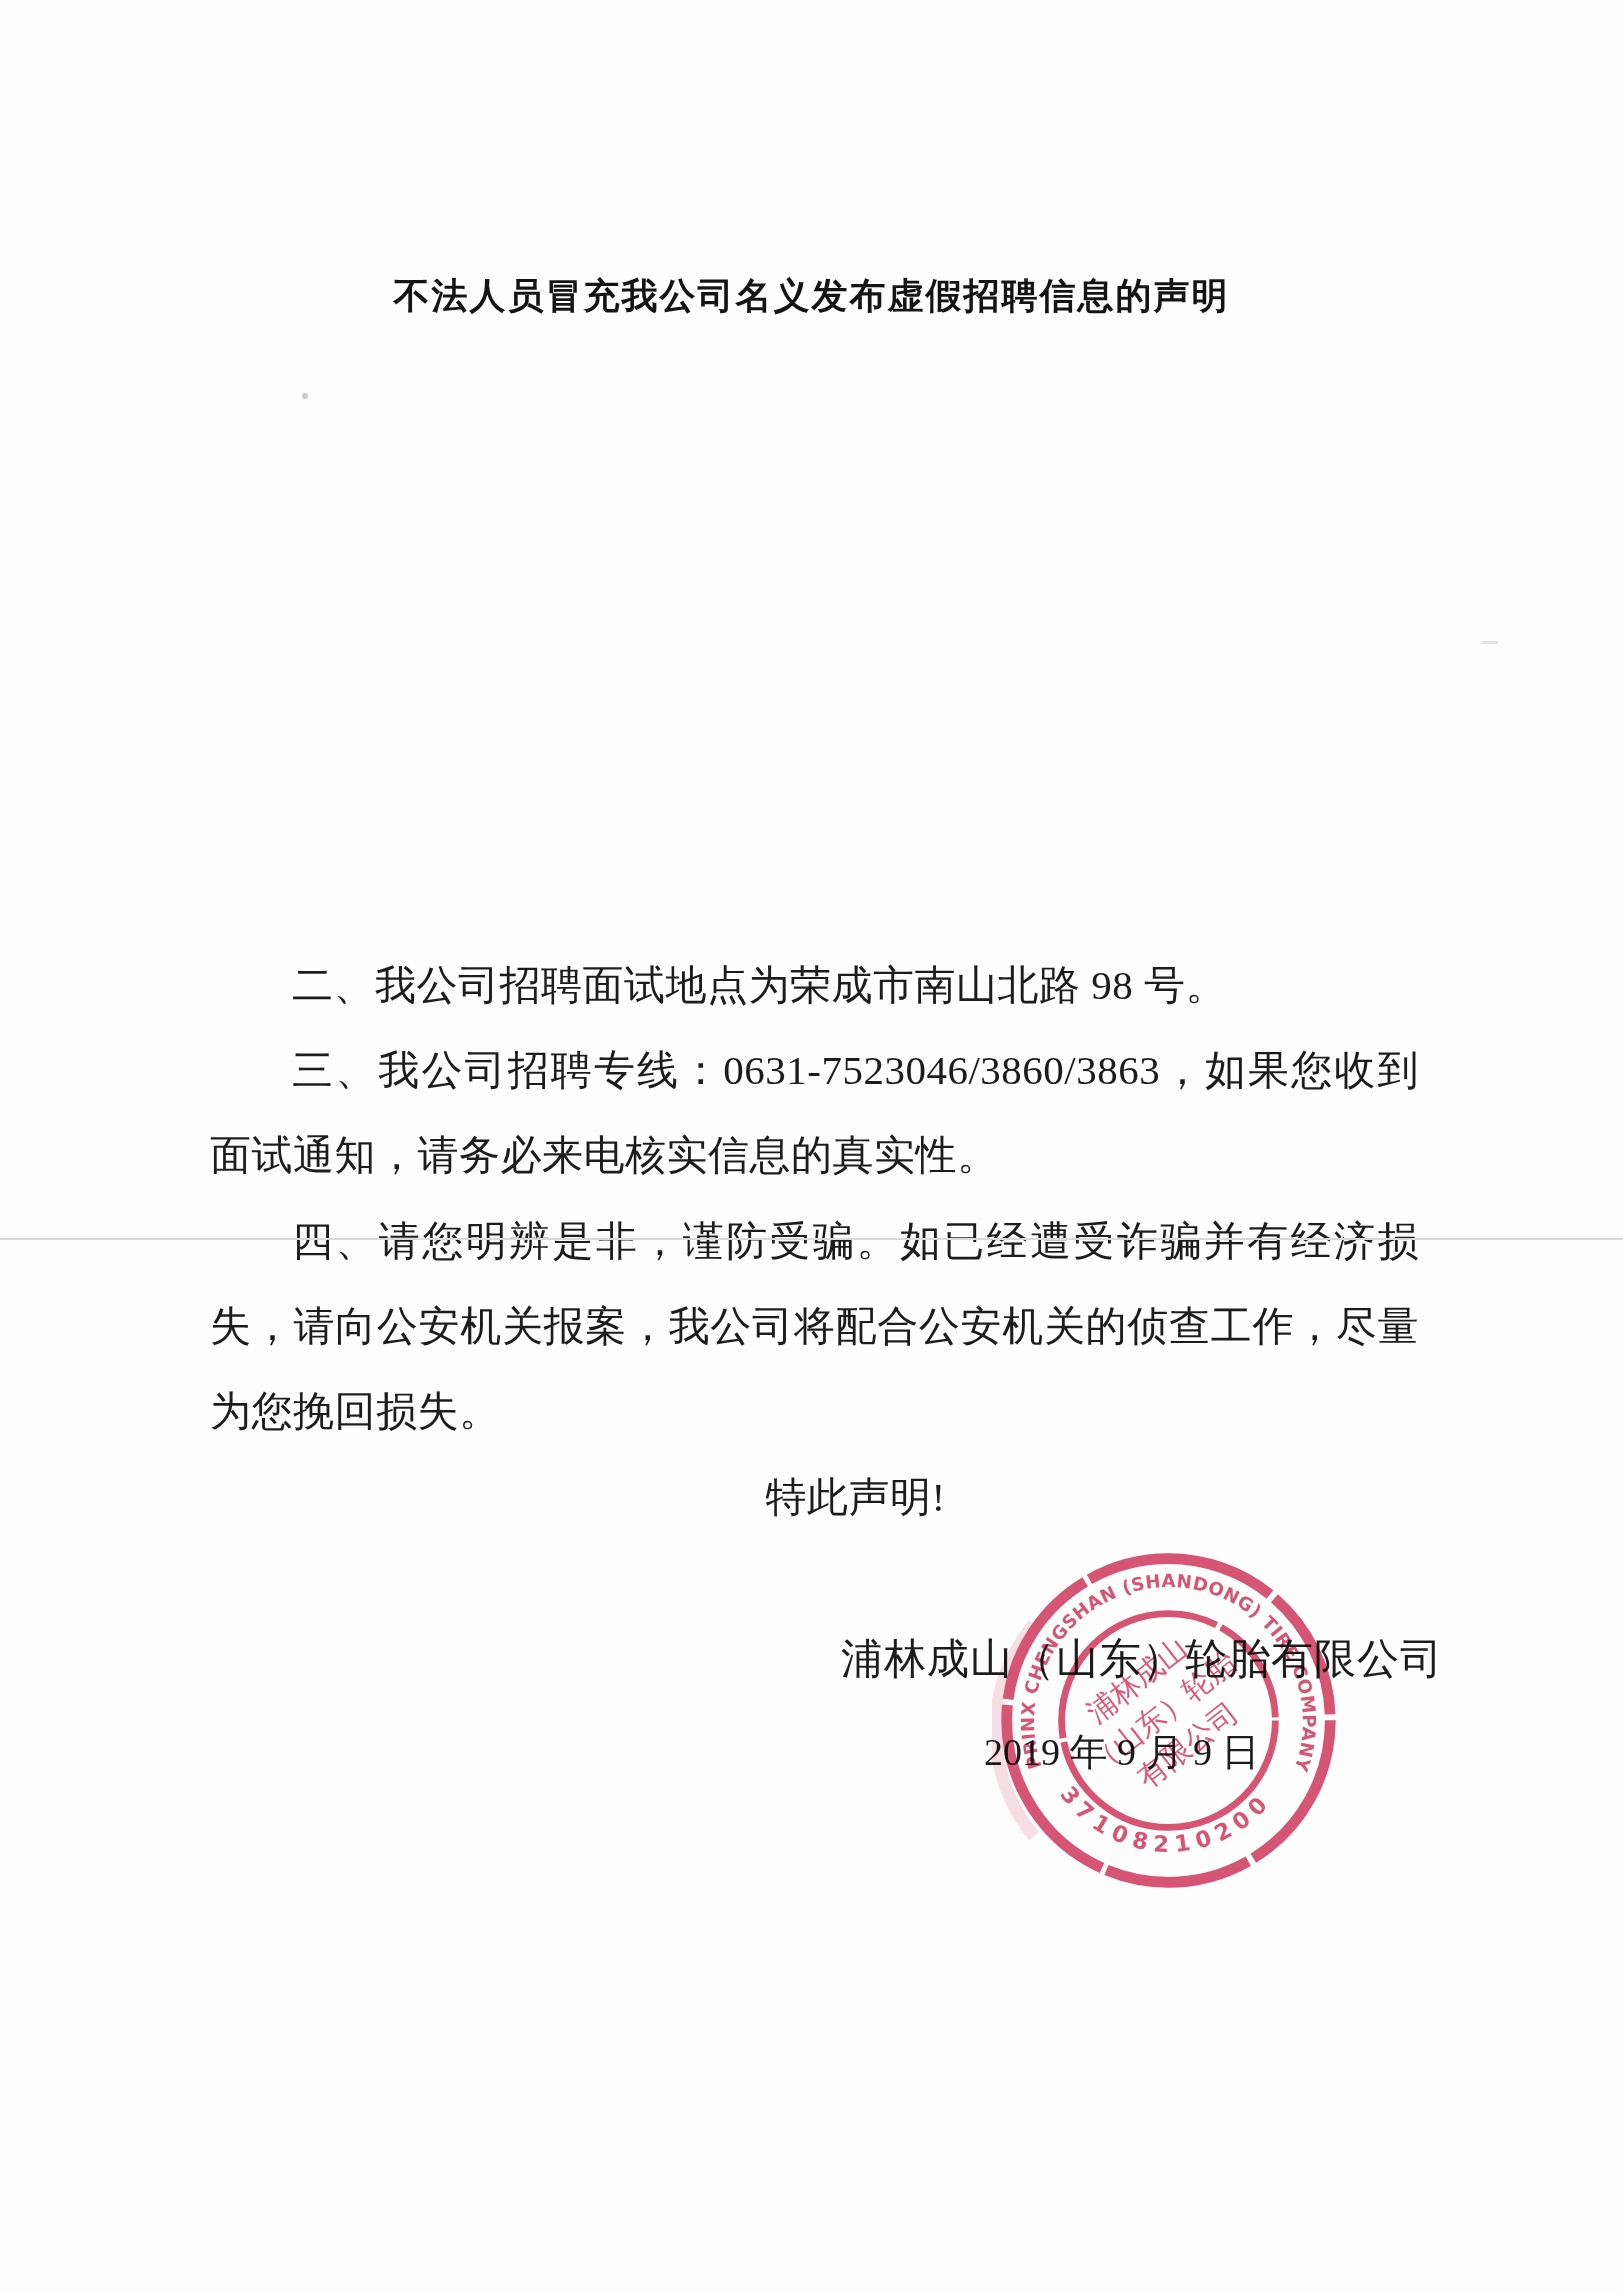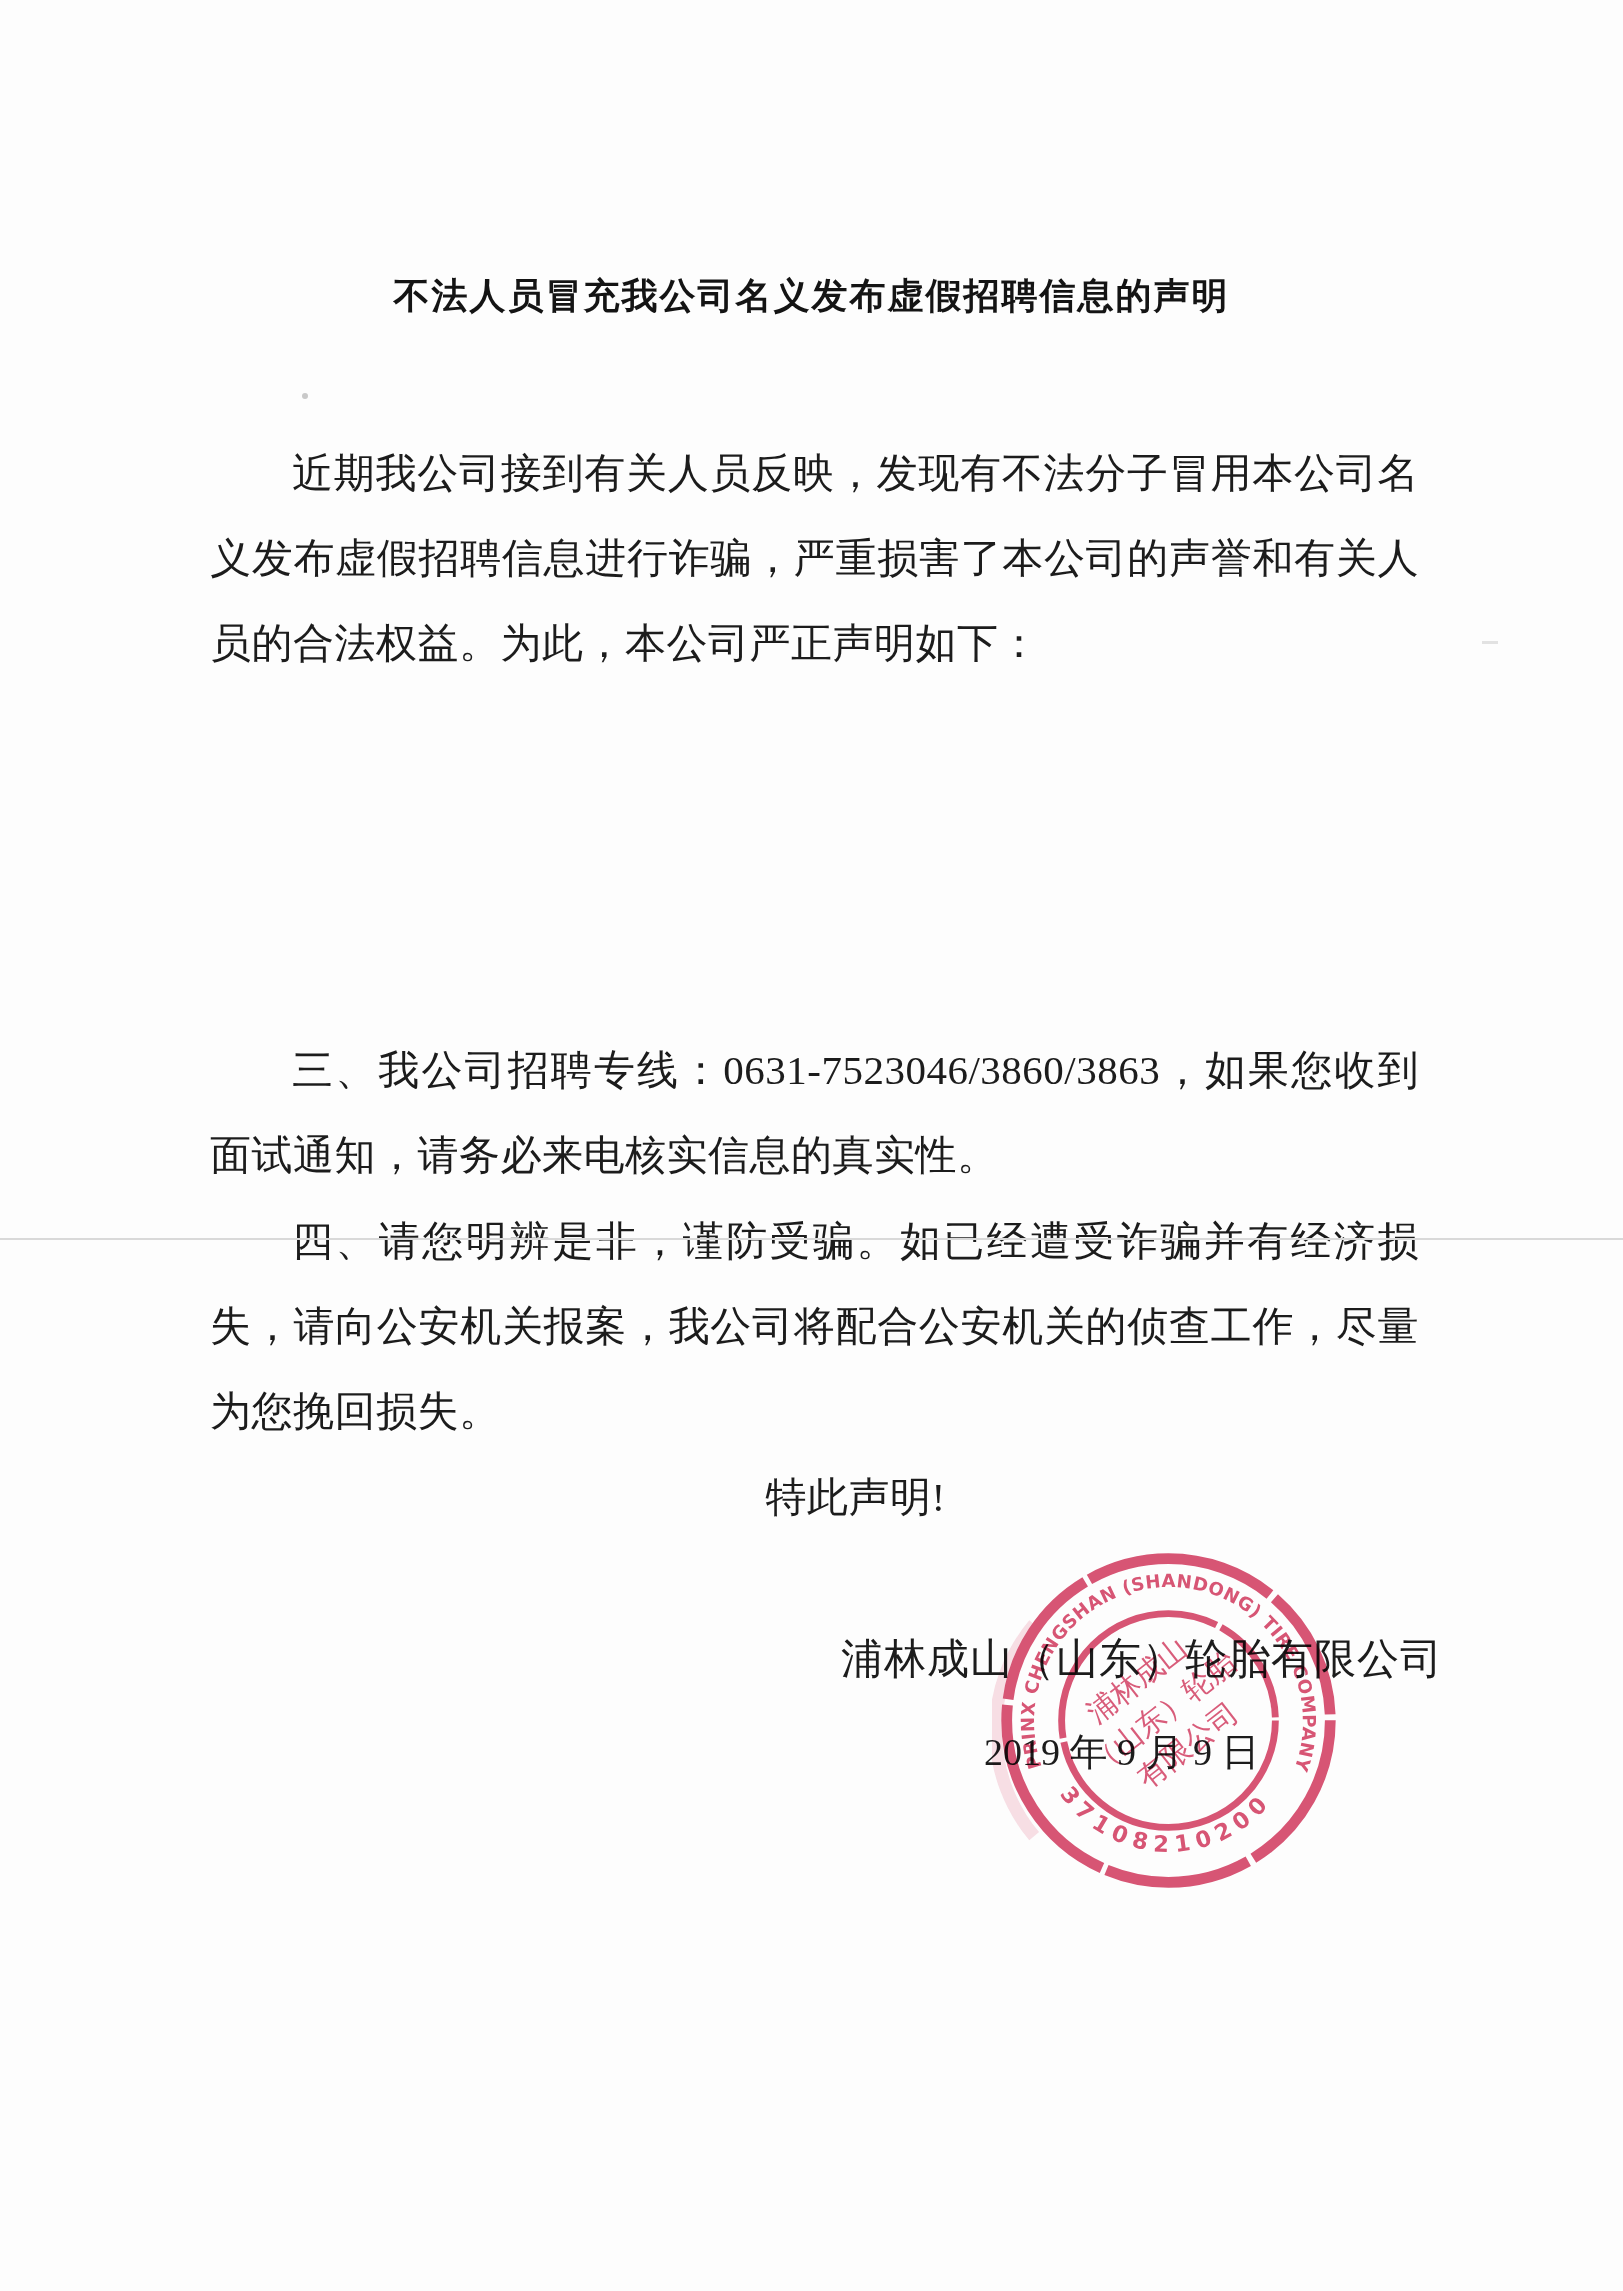--- a/index.html
+++ b/index.html
@@ -60,21 +60,21 @@
     font-size:30px; opacity:0.95;
   }
 </style>
 </head>
 <body>
 
 <div class="page">
 
   <h1 class="title">不法人员冒充我公司名义发布虚假招聘信息的声明</h1>
 
-  <p class="para" style="top:431px">近期我公司接到有关人员反映，发现有不法分子冒用本公司名义发布虚假招聘信息进行诈骗，严重损害了本公司的声誉和有关人员的合法权益。为此，本公司严正声明如下：</p>
+  <p class="para" style="top:943px">二、我公司招聘面试地点为荣成市南山北路 98 号。</p>
   <p class="para" style="top:1028px">三、我公司招聘专线：0631-7523046/3860/3863，如果您收到面试通知，请务必来电核实信息的真实性。</p>
   <p class="para" style="top:1199px">四、请您明辨是非，谨防受骗。如已经遭受诈骗并有经济损失，请向公安机关报案，我公司将配合公安机关的侦查工作，尽量为您挽回损失。</p>
   <p class="para closing" style="top:1455px">特此声明!</p>
 
   <div class="scan-line"></div>
   <div class="speck"></div>
   <div class="dash"></div>
 
   <div class="sig-company">浦林成山（山东）轮胎有限公司</div>
   <div class="sig-date">2019 年 9 月 9 日</div>

